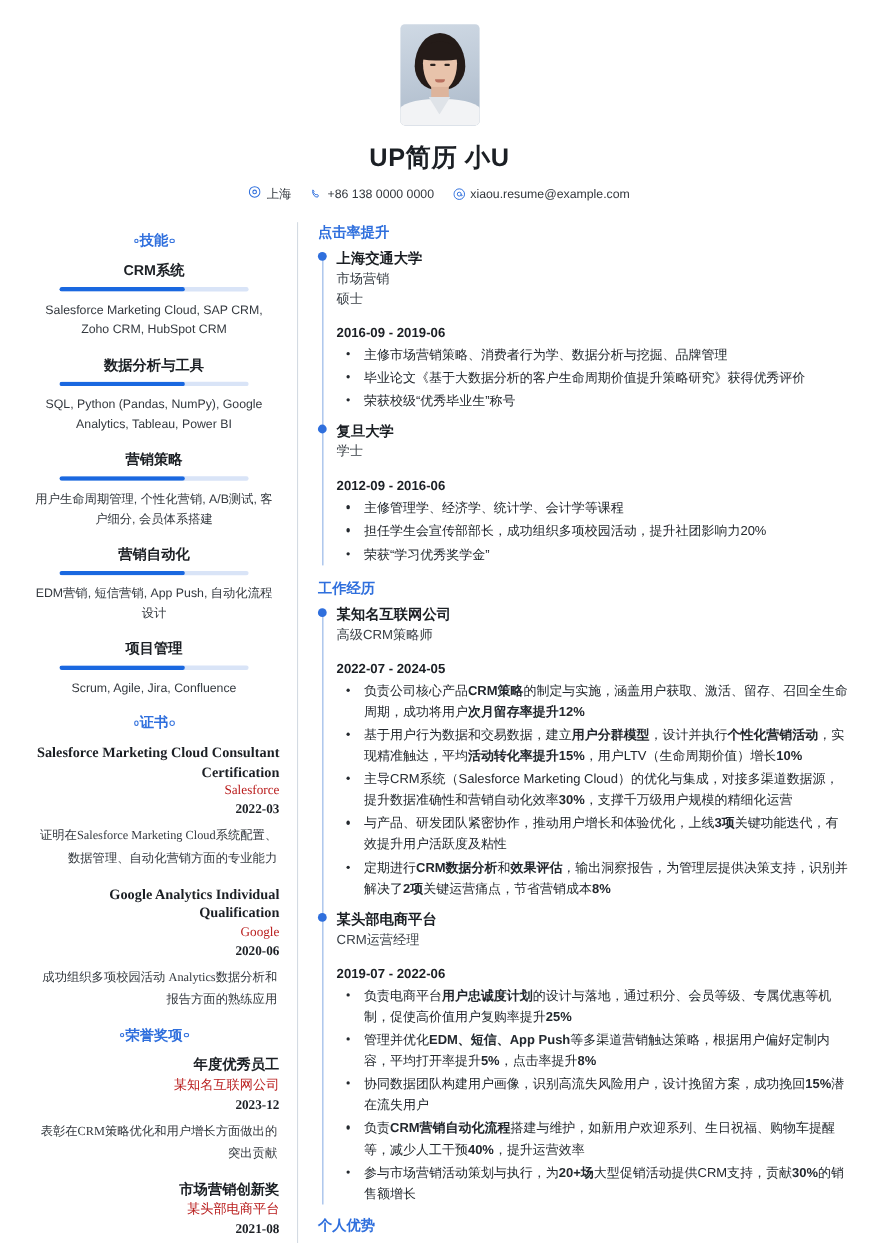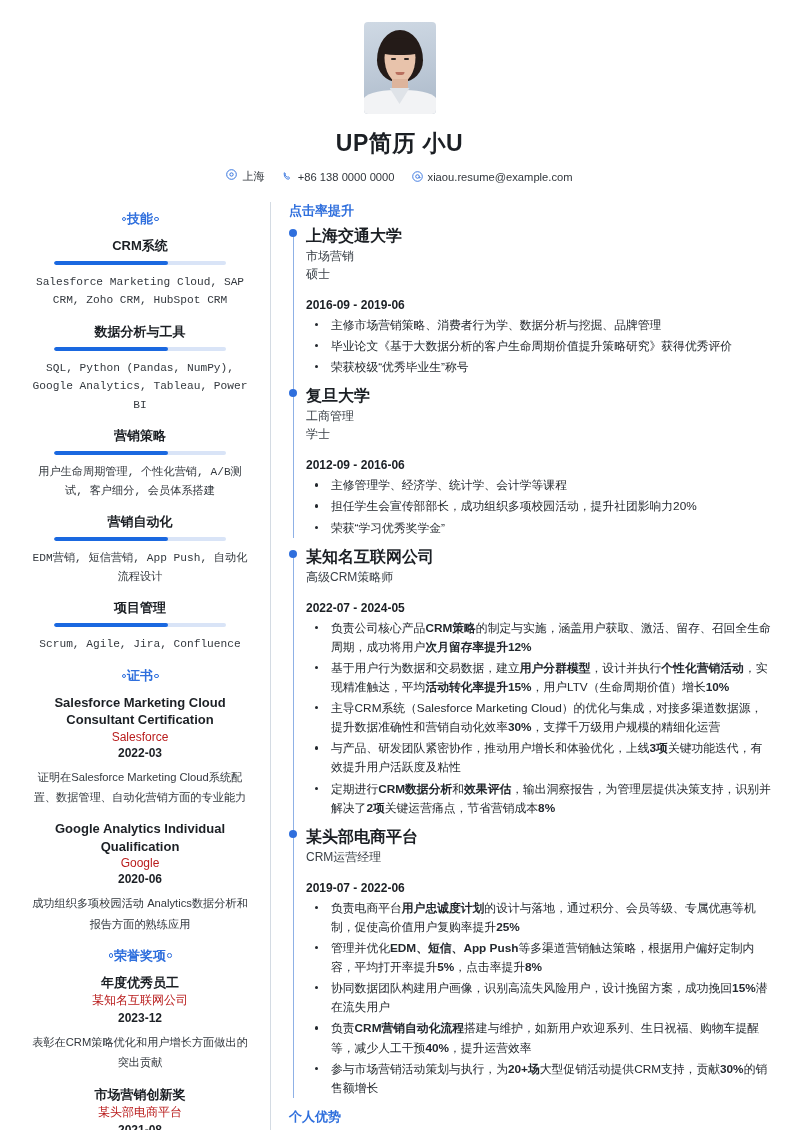--- a/index.html
+++ b/index.html
@@ -159,24 +159,23 @@
     height: 100%;
     background: #1a68e0;
     border-radius: 2px;
   }
   .skill-desc {
     text-align: center;
     font-size: 11.2px;
     line-height: 1.65;
     color: #33383e;
     padding: 0 4px;
-    font-family: Liberation Mono, monospace;
-  }
-
-  .cert { text-align: center; margin-bottom: 13px; }
+  }
+
+  .cert { text-align: right; margin-bottom: 13px; font-family: Liberation Serif, serif; }
   .cert-name {
     font-size: 13px; font-weight: 700; color: #1b1f24; line-height: 1.35;
   }
   .cert-org { font-size: 12px; color: #b91c1c; margin-top: 1px; }
   .cert-date { font-size: 12px; font-weight: 700; color: #1b1f24; margin-top: 2px; }
   .cert-desc {
     font-size: 11.2px; line-height: 1.8; color: #33383e;
     margin-top: 7px; padding: 0 2px;
   }
 
@@ -198,21 +197,21 @@
   }
   .tl-item { position: relative; margin-bottom: 9px; }
   .tl-item::before {
     content: "";
     position: absolute;
     left: -17px; top: 3px;
     width: 8px; height: 8px;
     background: #2f6fdd;
     border-radius: 50%;
   }
-  .org { font-size: 16px; font-weight: 700; color: #1b1f24; }
+  .org { font-size: 13px; font-weight: 700; color: #1b1f24; }
   .sub { font-size: 12px; color: #3a4047; margin-top: 1px; }
   .date { font-size: 12px; font-weight: 700; color: #1b1f24; margin-top: 15px; }
   ul.points {
     list-style: none;
     margin: 4px 0 0 0;
     padding: 0;
   }
   ul.points li {
     position: relative;
     padding-left: 25px;
@@ -390,31 +389,31 @@
           <div class="sub">硕士</div>
           <div class="date">2016-09 - 2019-06</div>
           <ul class="points">
             <li>主修市场营销策略、消费者行为学、数据分析与挖掘、品牌管理</li>
             <li>毕业论文《基于大数据分析的客户生命周期价值提升策略研究》获得优秀评价</li>
             <li>荣获校级“优秀毕业生”称号</li>
           </ul>
         </div>
         <div class="tl-item">
           <div class="org">复旦大学</div>
-          <div class="sub">工商管理</div>
           <div class="sub">学士</div>
           <div class="date">2012-09 - 2016-06</div>
           <ul class="points">
             <li>主修管理学、经济学、统计学、会计学等课程</li>
             <li>担任学生会宣传部部长，成功组织多项校园活动，提升社团影响力20%</li>
             <li>荣获“学习优秀奖学金”</li>
           </ul>
         </div>
       </div>
 
+      <div class="sec-head spaced">工作经历</div>
       <div class="timeline">
         <div class="tl-item">
           <div class="org">某知名互联网公司</div>
           <div class="sub">高级CRM策略师</div>
           <div class="date">2022-07 - 2024-05</div>
           <ul class="points">
             <li>负责公司核心产品<b>CRM策略</b>的制定与实施，涵盖用户获取、激活、留存、召回全生命周期，成功将用户<b>次月留存率提升12%</b></li>
             <li>基于用户行为数据和交易数据，建立<b>用户分群模型</b>，设计并执行<b>个性化营销活动</b>，实现精准触达，平均<b>活动转化率提升15%</b>，用户LTV（生命周期价值）增长<b>10%</b></li>
             <li>主导CRM系统（Salesforce Marketing Cloud）的优化与集成，对接多渠道数据源，提升数据准确性和营销自动化效率<b>30%</b>，支撑千万级用户规模的精细化运营</li>
             <li>与产品、研发团队紧密协作，推动用户增长和体验优化，上线<b>3项</b>关键功能迭代，有效提升用户活跃度及粘性</li>

